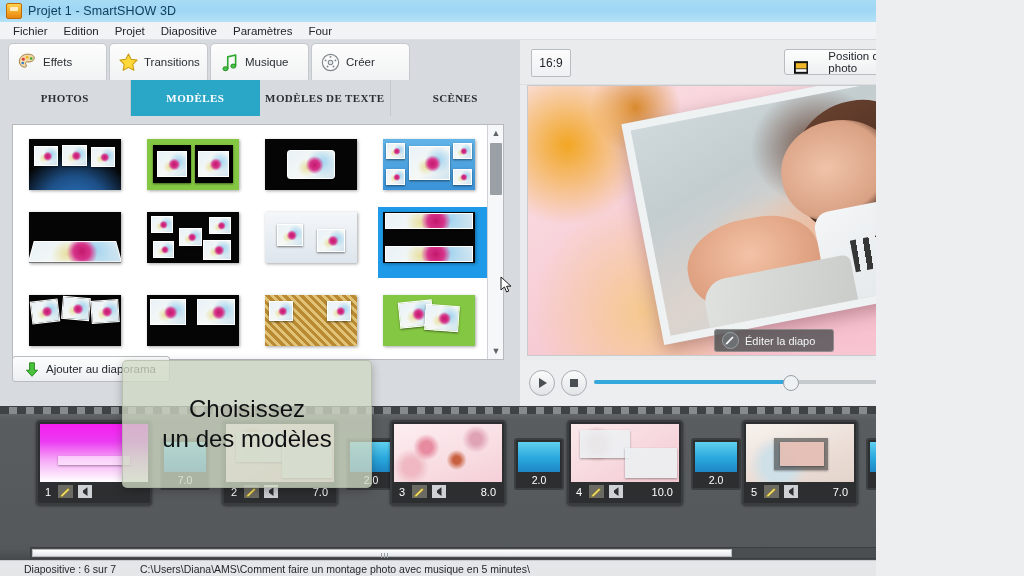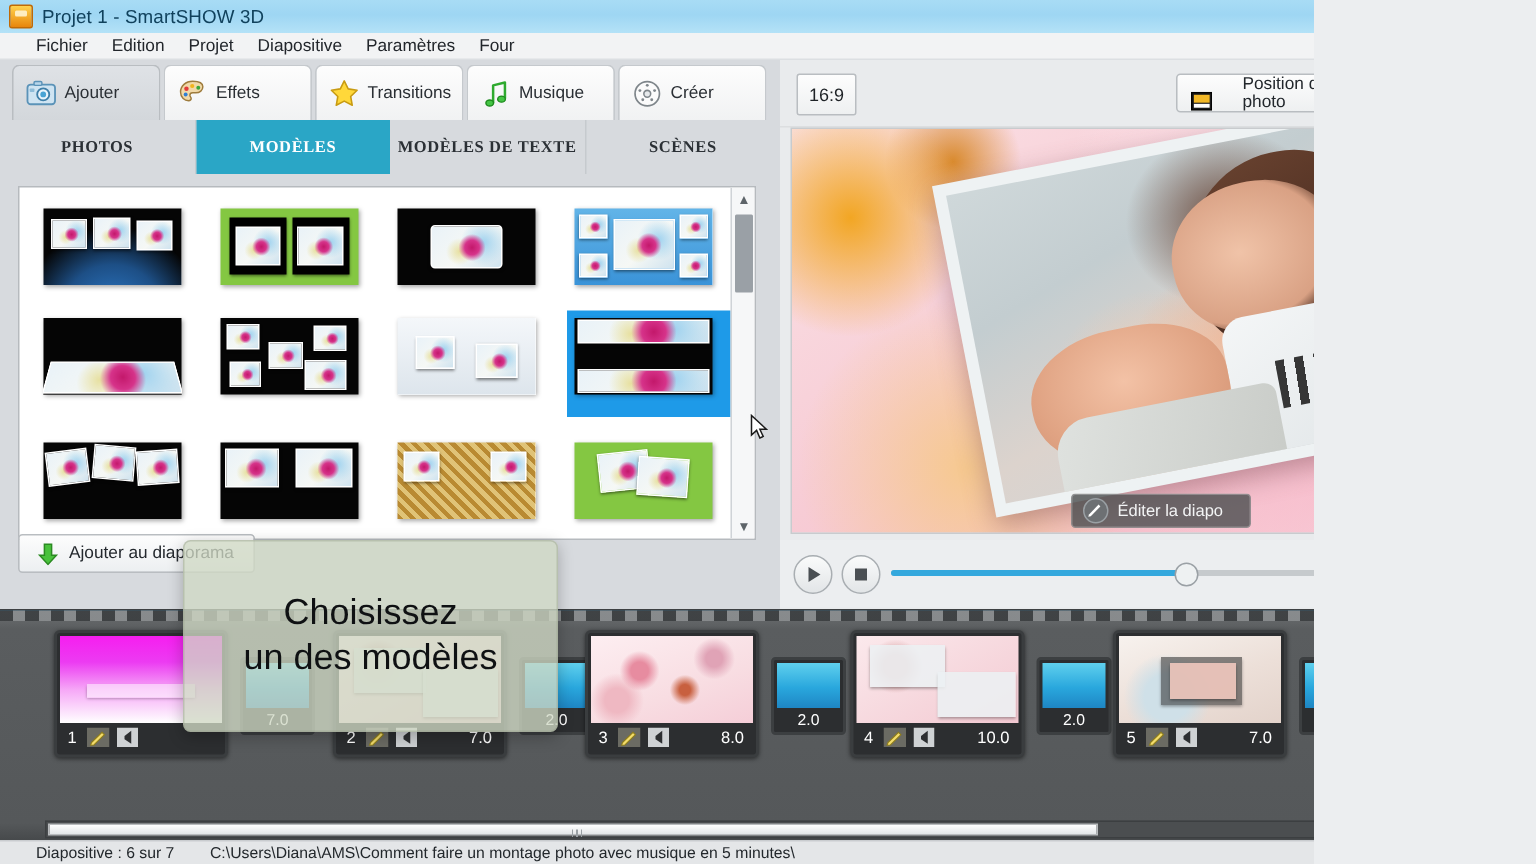--- a/index.html
+++ b/index.html
@@ -33,21 +33,21 @@
     width:25px;height:16px;border:1px solid #9fd3ea;border-radius:2px;
     background:linear-gradient(to bottom,#bfe5f8,#a9daf3);
     color:#e9f6fd;font-size:10px;line-height:14px;text-align:center;
   }
   .win-btn span{color:#f2fbff;font-size:10px;}
 
   
   .menubar{
     position:absolute;left:0;top:22px;width:1024px;height:18px;
     background:#f2f3f4;border-bottom:1px solid #dcdfe2;
-    display:flex;align-items:center;padding-left:16px;box-sizing:border-box;
+    display:flex;align-items:center;padding-left:5px;box-sizing:border-box;
   }
   .menu-item{font-size:11.5px;color:#22262b;padding:0 8px;line-height:18px;cursor:default;}
 
   
   .ribbon{
     position:absolute;left:0;top:40px;width:520px;height:40px;
     background:#d7dade;border-bottom:1px solid #c2c6ca;
   }
   .rtabs{position:absolute;left:8px;top:3px;display:flex;gap:2px;}
   .rtab{
@@ -398,30 +398,20 @@
     <div class="menu-item">Edition</div>
     <div class="menu-item">Projet</div>
     <div class="menu-item">Diapositive</div>
     <div class="menu-item">Paramètres</div>
     <div class="menu-item">Four</div>
   </div>
 
   <div class="ribbon">
     <div class="rtabs">
 
-      <div class="rtab active">
-        <svg class="ico" viewBox="0 0 24 24">
-          <rect x="1.5" y="5" width="21" height="15" rx="2.5" fill="#cfe4f2" stroke="#5b93b8" stroke-width="1.4"></rect>
-          <rect x="6.5" y="2.6" width="6" height="3" rx="1" fill="#b9d6ea" stroke="#5b93b8" stroke-width="1.1"></rect>
-          <circle cx="13.5" cy="12.5" r="4.6" fill="#eaf4fb" stroke="#3f7fa8" stroke-width="1.4"></circle>
-          <circle cx="13.5" cy="12.5" r="2.2" fill="#4aa3d4"></circle>
-          <rect x="3.2" y="8" width="3.6" height="2.6" rx="0.6" fill="#8fbcd8"></rect>
-        </svg>
-        <span>Ajouter</span>
-      </div>
 
       <div class="rtab">
         <svg class="ico" viewBox="0 0 24 24">
           <path d="M12 2.5c-5.4 0-9.3 3.6-9.3 8.2 0 4.4 3.2 6.6 6.1 6.6 1.6 0 2-.8 2-1.6 0-1.3-1-1.4-1-2.6 0-1 .9-1.8 2.2-1.8h2.3c3.1 0 5.4-2 5.4-4.6 0-2.7-3.2-4.2-7.7-4.2z" fill="#f1d9a8" stroke="#9e7b3c" stroke-width="1.1"></path>
           <circle cx="7.2" cy="8.2" r="1.7" fill="#e23b3b"></circle>
           <circle cx="11.6" cy="6.1" r="1.6" fill="#f0b41e"></circle>
           <circle cx="16.2" cy="7.4" r="1.5" fill="#3aa63a"></circle>
           <circle cx="6.6" cy="12.6" r="1.5" fill="#2f7fd4"></circle>
         </svg>
         <span>Effets</span>

